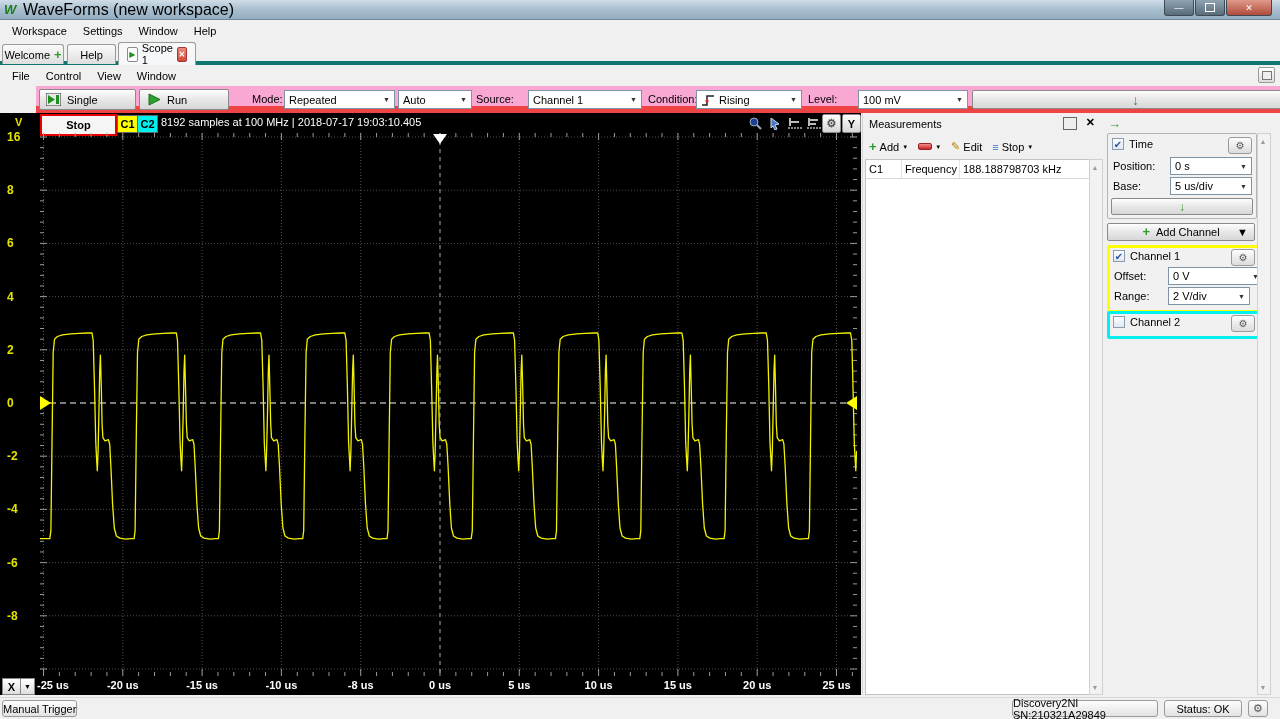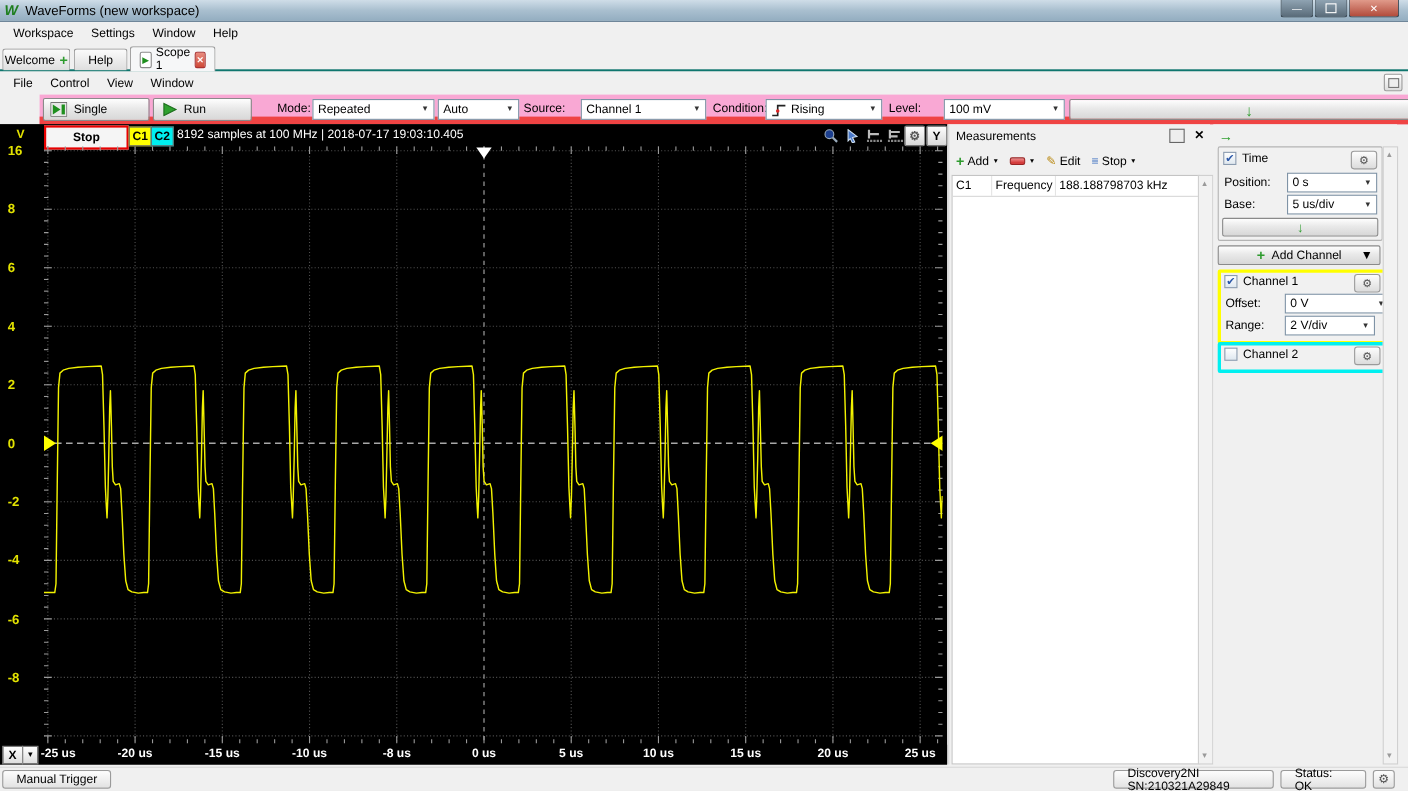--- a/index.html
+++ b/index.html
@@ -15,21 +15,21 @@
     font-style:italic;font-size:13px;line-height:14px;}
   .winbtns{position:absolute;right:8px;top:0;display:flex;height:15px;}
   .winbtn{width:28px;height:15px;border:1px solid #3c4a55;border-top:none;
     background:linear-gradient(#8fa3b2,#5a6c7a);color:#fff;font-size:9px;
     display:flex;align-items:center;justify-content:center;border-radius:0 0 3px 3px;margin-left:1px;}
   .winbtn.close{width:44px;background:linear-gradient(#e09a8a,#b14a3a);}
   
   .menubar{left:0;width:1280px;height:21px;background:#f0f0f0;display:flex;align-items:center;padding-left:4px;}
   .menuitem{padding:2px 8px;}
   
-  .tabbar{left:0;top:41px;width:1280px;height:24px;background:#f0f0f0;border-bottom:2px solid #0f766e;padding-left:24px;}
+  .tabbar{left:0;top:41px;width:1280px;height:24px;background:#f0f0f0;border-bottom:4px solid #0f766e;padding-left:24px;}
   .tab{position:absolute;top:3px;height:20px;background:linear-gradient(#fbfbfb,#dedede);
     border:1px solid #9a9a9a;border-bottom:none;border-radius:3px 3px 0 0;
     display:flex;align-items:center;justify-content:center;gap:4px;padding:0 8px;box-sizing:border-box;}
   .tab.active{top:1px;height:23px;background:#f6f7f8;z-index:2;}
   .plusicon{color:#2e9b2e;font-weight:bold;font-size:13px;line-height:10px;}
   .playbox{width:14px;height:13px;border:1px solid #8a8a8a;border-radius:2px;background:#fff;
     color:#1f8f1f;font-size:8px;display:flex;align-items:center;justify-content:center;}
   .closebox{width:13px;height:13px;border:1px solid #a33;border-radius:2px;
     background:linear-gradient(#e98b7d,#cf4a38);color:#fff;font-size:8px;font-weight:bold;
     display:flex;align-items:center;justify-content:center;}
@@ -77,31 +77,31 @@
   .grouprow{position:absolute;display:flex;align-items:center;gap:5px;}
   .cb{width:12px;height:12px;border:1px solid #8a9bb0;background:linear-gradient(#fefefe,#dfe8f0);
     display:flex;align-items:center;justify-content:center;color:#2a56a8;font-size:10px;box-sizing:border-box;}
   .gearbtn{position:absolute;width:22px;height:15px;background:linear-gradient(#fdfdfd,#dcdcdc);
     border:1px solid #9a9a9a;border-radius:3px;display:flex;align-items:center;justify-content:center;
     font-size:10px;color:#555;}
   .garrow{color:#2f9e2f;font-weight:bold;}
   
   .statusbar{left:0;top:697px;width:1280px;height:22px;background:#f0f0f0;border-top:1px solid #d9d9d9;}
   .sbtn{position:absolute;top:2px;height:17px;background:linear-gradient(#fdfdfd,#e2e2e2);
-    border:1px solid #9a9a9a;border-radius:3px;display:flex;align-items:center;justify-content:center;padding:0 12px;box-sizing:border-box;}
+    border:1px solid #9a9a9a;border-radius:3px;display:flex;align-items:center;justify-content:center;padding:0 0;box-sizing:border-box;}
   svg{display:block;}
 </style>
 </head>
 <body>
 
 <div id="app">
 
   <div class="abs titlebar">
     <span class="appicon">W</span>
-    <span style="font-size:12px;">WaveForms  (new workspace)</span>
+    <span style="font-size:16px;">WaveForms  (new workspace)</span>
     <div class="winbtns">
       <div class="winbtn">—</div>
       <div class="winbtn">
         <span style="width:8px;height:7px;border:1px solid #fff;display:block;"></span>
       </div>
       <div class="winbtn close">✕</div>
     </div>
   </div>
 
   <div class="abs menubar" style="top:20px;" id="menubar1">

